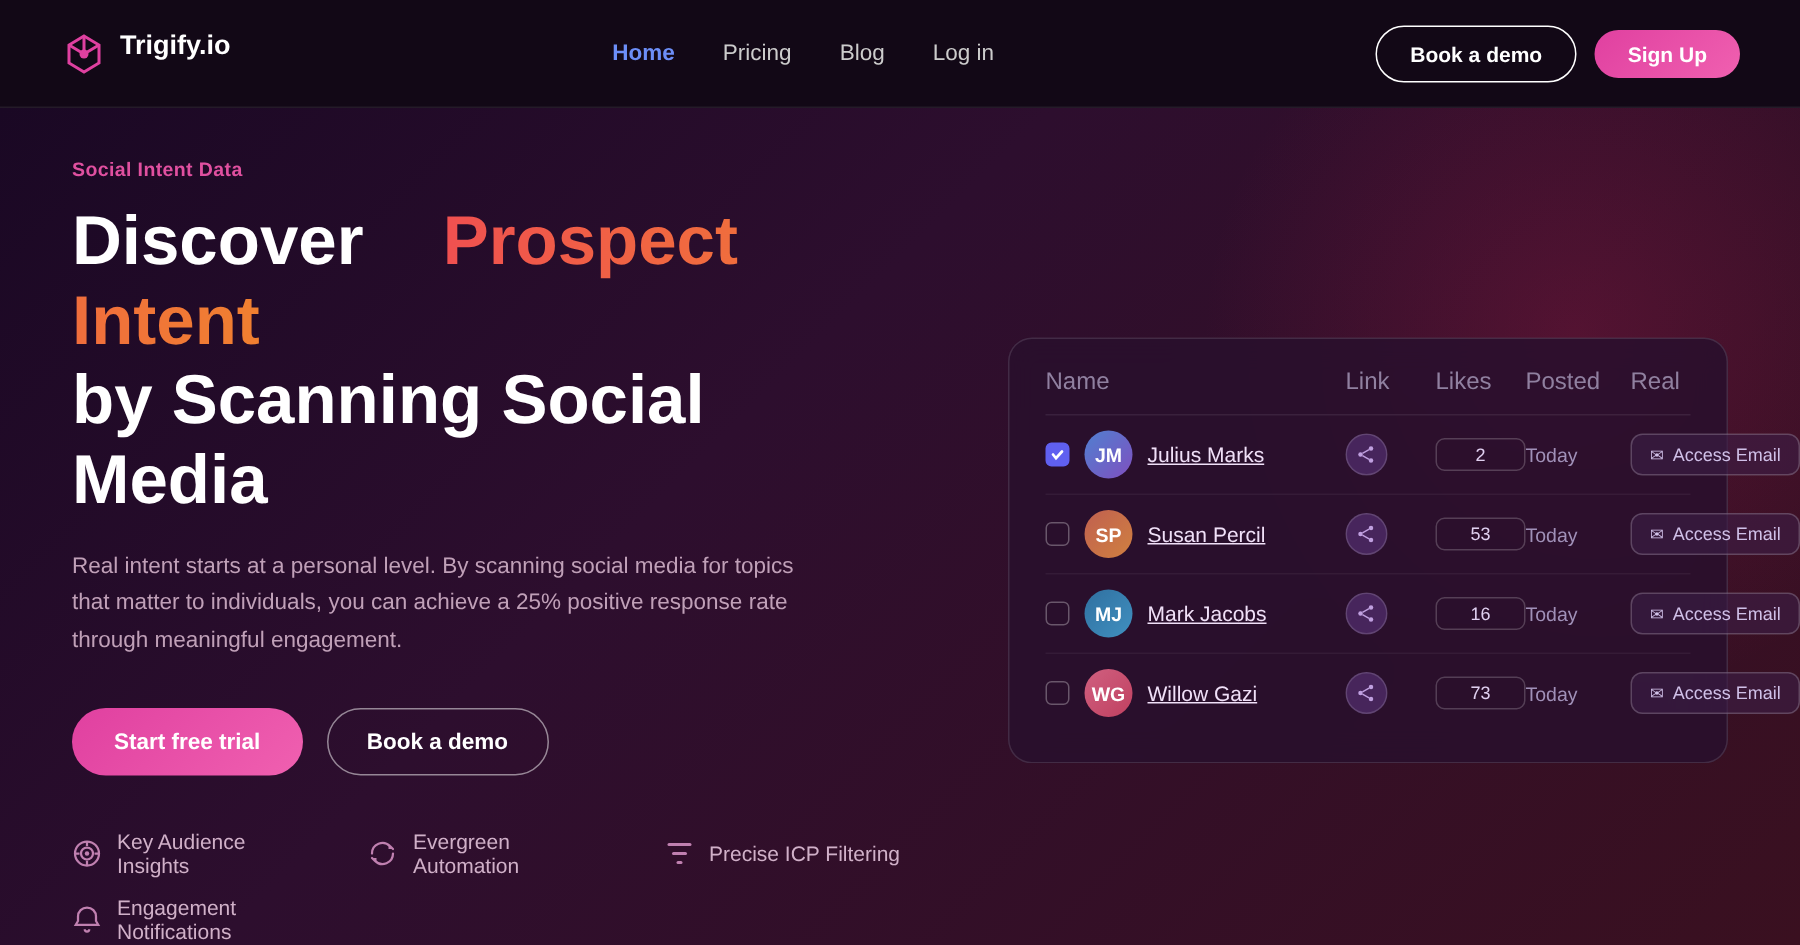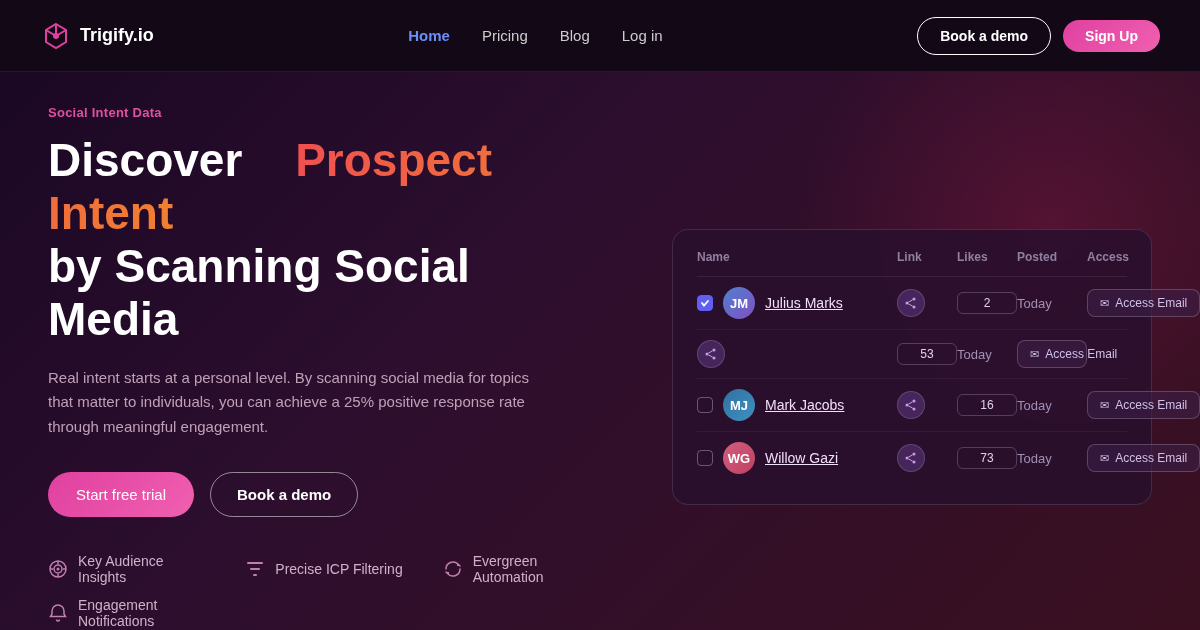--- a/index.html
+++ b/index.html
@@ -17,21 +17,20 @@
       display: flex;
       align-items: center;
       justify-content: space-between;
       padding: 0 40px;
       height: 72px;
       background: #120816;
       border-bottom: 1px solid rgba(255,255,255,0.08);
     }
     .logo {
       display: flex;
-      align-items: center;
       gap: 8px;
       font-size: 18px;
       font-weight: 700;
       color: #fff;
     }
     .logo-icon {
       width: 32px;
       height: 32px;
     }
     .nav-links {
@@ -129,21 +128,21 @@
       gap: 16px;
       margin-bottom: 36px;
       align-items: center;
     }
     .btn-primary-pink {
       padding: 14px 28px;
       border-radius: 28px;
       background: linear-gradient(135deg, #e040a0, #f060b0);
       color: #fff;
       font-size: 15px;
-      font-weight: 400;
+      font-weight: 700;
       border: none;
       cursor: pointer;
     }
     .btn-outline-white {
       padding: 13px 26px;
       border-radius: 28px;
       background: transparent;
       border: 1.5px solid rgba(255,255,255,0.5);
       color: #fff;
       font-size: 15px;
@@ -182,23 +181,23 @@
       border: 1px solid rgba(255,255,255,0.12);
       border-radius: 16px;
       padding: 20px 24px;
       width: 480px;
       backdrop-filter: blur(10px);
     }
     .table-header {
       display: grid;
       grid-template-columns: 200px 60px 60px 70px 1fr;
       padding: 0 0 12px 0;
-      font-size: 12px;
+      font-size: 16px;
       color: #9080a0;
-      font-weight: 700;
+      font-weight: 400;
       border-bottom: 1px solid rgba(255,255,255,0.08);
       margin-bottom: 0;
     }
     .table-row {
       display: grid;
       grid-template-columns: 200px 60px 60px 70px 1fr;
       align-items: center;
       padding: 10px 0;
       border-bottom: 1px solid rgba(255,255,255,0.05);
     }
@@ -345,53 +344,53 @@
           <circle cx="10" cy="10" r="1.5" fill="currentColor"></circle>
           <line x1="10" y1="2" x2="10" y2="5" stroke="currentColor" stroke-width="1.5"></line>
           <line x1="10" y1="15" x2="10" y2="18" stroke="currentColor" stroke-width="1.5"></line>
           <line x1="2" y1="10" x2="5" y2="10" stroke="currentColor" stroke-width="1.5"></line>
           <line x1="15" y1="10" x2="18" y2="10" stroke="currentColor" stroke-width="1.5"></line>
         </svg>
         <span>Key Audience Insights</span>
       </div>
       <div class="feature-item">
         <svg class="feature-icon" viewBox="0 0 20 20" fill="none">
-          <rect x="2" y="3" width="16" height="2" rx="1" fill="currentColor"></rect>
-          <rect x="5" y="9" width="10" height="2" rx="1" fill="currentColor"></rect>
-          <rect x="8" y="15" width="4" height="2" rx="1" fill="currentColor"></rect>
-        </svg>
-        <span>Precise ICP Filtering</span>
-      </div>
-      <div class="feature-item">
-        <svg class="feature-icon" viewBox="0 0 20 20" fill="none">
           <path d="M3 10a7 7 0 0 1 12-4.9L17 7" stroke="currentColor" stroke-width="1.5" stroke-linecap="round"></path>
           <path d="M17 10a7 7 0 0 1-12 4.9L3 13" stroke="currentColor" stroke-width="1.5" stroke-linecap="round"></path>
           <polyline points="14,4 17,7 14,7" fill="currentColor"></polyline>
           <polyline points="6,13 3,13 6,16" fill="currentColor"></polyline>
         </svg>
         <span>Evergreen Automation</span>
+      </div>
+      <div class="feature-item">
+        <svg class="feature-icon" viewBox="0 0 20 20" fill="none">
+          <rect x="2" y="3" width="16" height="2" rx="1" fill="currentColor"></rect>
+          <rect x="5" y="9" width="10" height="2" rx="1" fill="currentColor"></rect>
+          <rect x="8" y="15" width="4" height="2" rx="1" fill="currentColor"></rect>
+        </svg>
+        <span>Precise ICP Filtering</span>
       </div>
       <div class="feature-item">
         <svg class="feature-icon" viewBox="0 0 20 20" fill="none">
           <path d="M10 2a6 6 0 0 0-6 6v3l-1.5 2.5h15L16 11V8a6 6 0 0 0-6-6z" stroke="currentColor" stroke-width="1.5"></path>
           <path d="M8.5 16.5a1.5 1.5 0 0 0 3 0" stroke="currentColor" stroke-width="1.5"></path>
         </svg>
         <span>Engagement Notifications</span>
       </div>
     </div>
   </div>
 
   <div class="hero-right">
     <div class="table-card">
       <div class="table-header">
         <span>Name</span>
         <span>Link</span>
         <span>Likes</span>
         <span>Posted</span>
-        <span>Access</span>
+        <span>Real</span>
       </div>
 
       <div class="table-row">
         <div class="row-name">
           <div class="row-checkbox checked">
             <svg width="10" height="10" viewBox="0 0 10 10">
                 <polyline points="2,5 4,7.5 8,3" fill="none" stroke="white" stroke-width="1.8" stroke-linecap="round"></polyline>
               </svg>
           </div>
           <div class="avatar-placeholder av1">
@@ -410,20 +409,27 @@
         </div>
         <span class="likes-badge">2</span>
         <span class="posted-text">Today</span>
         <button class="access-email-btn">
           <span class="email-icon-sm">✉</span>
           <span>Access Email</span>
         </button>
       </div>
 
       <div class="table-row">
+        <div class="row-name">
+          <div class="row-checkbox"></div>
+          <div class="avatar-placeholder av2">
+              <div class="av-inner">SP</div>
+            </div>
+          <span class="row-person-name">Susan Percil</span>
+        </div>
         <div class="share-btn">
           <svg width="12" height="12" viewBox="0 0 12 12">
               <circle cx="9" cy="2" r="1.5" fill="currentColor"></circle>
               <circle cx="2" cy="6" r="1.5" fill="currentColor"></circle>
               <circle cx="9" cy="10" r="1.5" fill="currentColor"></circle>
               <line x1="3.3" y1="5.2" x2="7.7" y2="2.8" stroke="currentColor" stroke-width="1"></line>
               <line x1="3.3" y1="6.8" x2="7.7" y2="9.2" stroke="currentColor" stroke-width="1"></line>
             </svg>
         </div>
         <span class="likes-badge">53</span>

